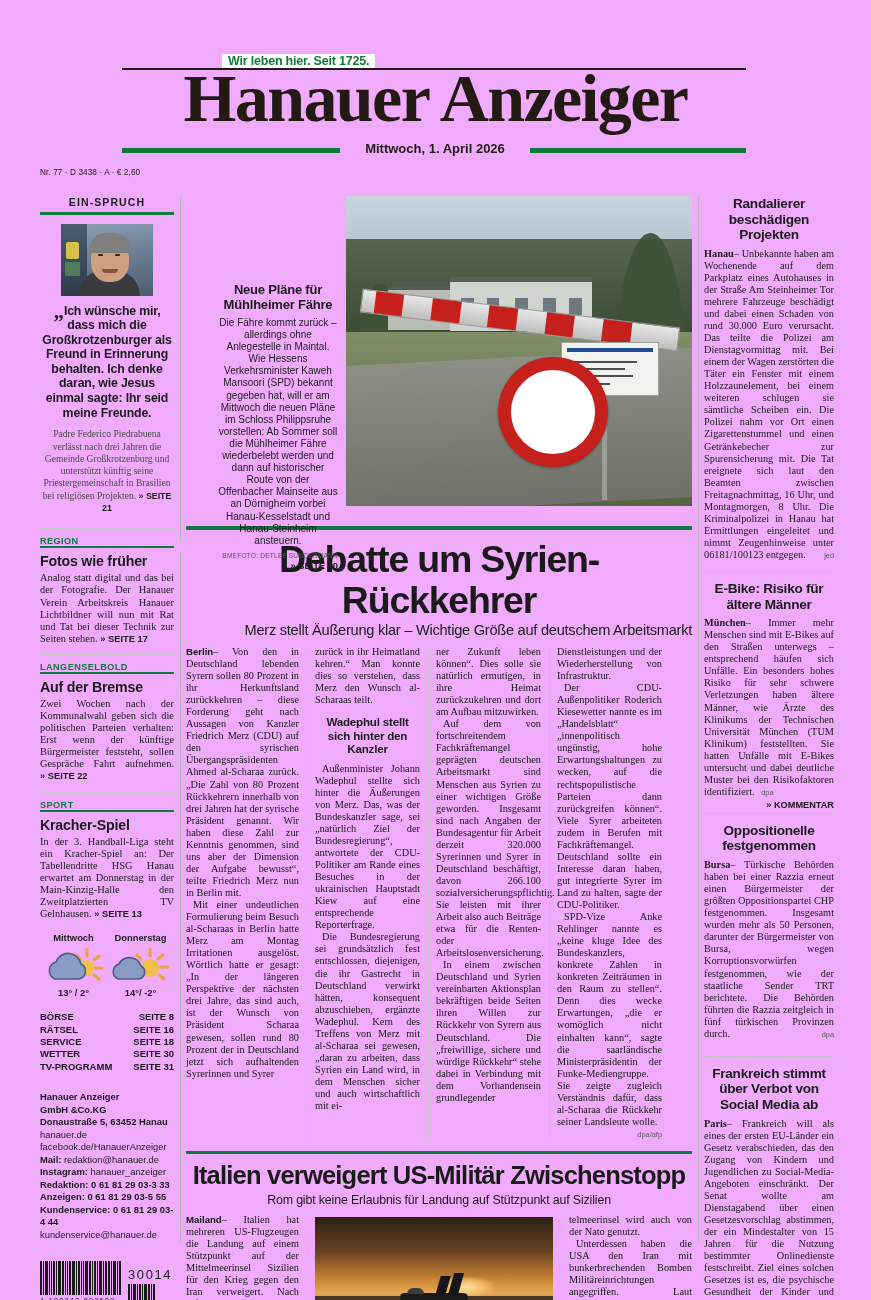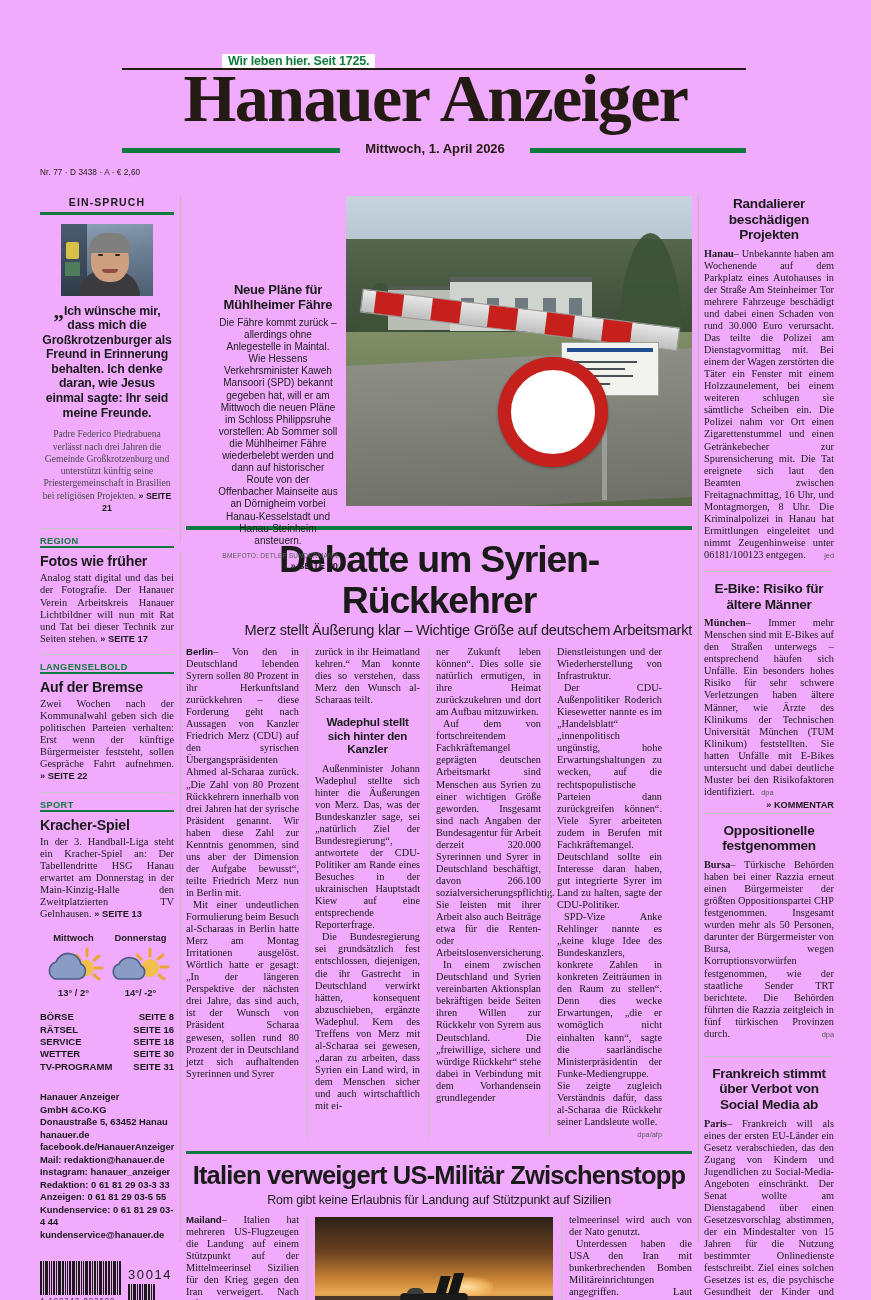--- a/index.html
+++ b/index.html
@@ -61,21 +61,21 @@
   .wx-ico{height:40px;position:relative;margin:3px 0 1px;}
   .wx-temp{font-size:9.4px;font-weight:bold;color:#1a1a1a;}
 
   
   .index{margin-top:13px;}
   .index-row{display:flex;justify-content:space-between;font-size:9.5px;font-weight:bold;line-height:12.4px;color:#1a1a1a;}
 
   
   .imprint{margin-top:18px;font-size:9.4px;line-height:12.5px;color:#1a1a1a;}
   .imprint b{font-weight:bold;}
-  .imprint .lt{font-weight:bold;}
+  .imprint .lt{font-weight:normal;}
 
   
   .barcode-wrap{margin-top:20px;display:flex;align-items:flex-end;gap:6px;}
   .bars{height:34px;display:flex;align-items:flex-end;}
   .bars i{display:block;height:34px;background:#1a1a1a;margin-right:1px;}
   .bc-num{font-size:7px;letter-spacing:1.4px;color:#1a1a1a;margin-top:2px;}
   .bc-side{text-align:center;}
   .bc-side .bc-top{font-size:13px;letter-spacing:1.6px;margin-bottom:2px;}
 
   

